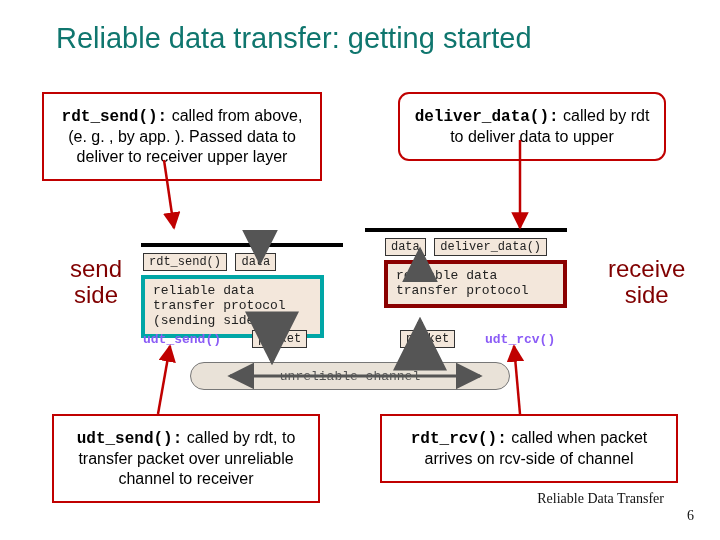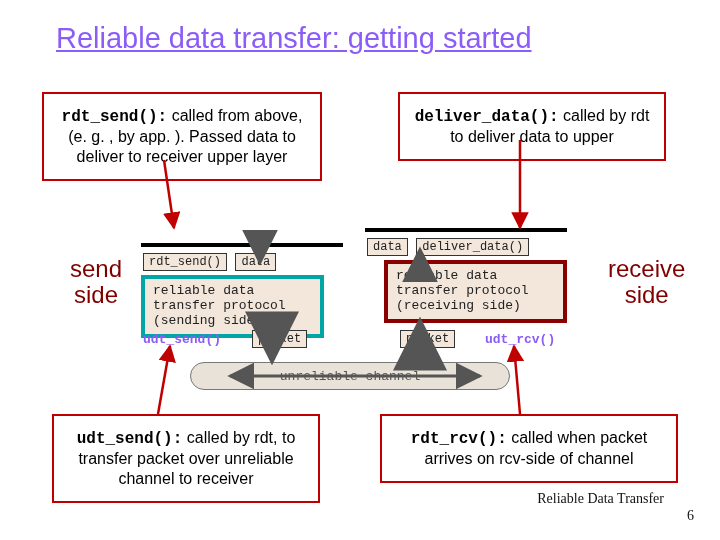--- a/index.html
+++ b/index.html
@@ -9,22 +9,21 @@
     background: #fff;
     font-family: "Comic Sans MS", "Comic Sans", cursive, sans-serif;
     position: relative;
     overflow: hidden;
   }
   .title {
     position: absolute;
     top: 22px;
     left: 56px;
     font-size: 29px;
-    color: #8b5cf6;
-    text-decoration: underline;
+    color: #0f766e;
   }
   .callout {
     position: absolute;
     border: 2px solid #c00000;
     background: #fff;
     font-size: 16px;
     line-height: 1.25;
     color: #000;
     padding: 12px 8px;
     text-align: center;
@@ -118,21 +117,21 @@
 </style>
 </head>
 <body>
 
 <div class="title">Reliable data transfer: getting started</div>
 
 <div class="callout" style="left:42px; top:92px; width:280px;">
   <span class="monocode">rdt_send():</span><span> called from above, (e. g. , by app. ). Passed data to deliver to receiver upper layer</span>
 </div>
 
-<div class="callout" style="left:398px; top:92px; width:268px;">
+<div class="callout" style="left:398px; top:92px; width:268px;border-radius:11px;">
   <span class="monocode">deliver_data():</span><span> called by rdt to deliver data to upper</span>
 </div>
 
 <div class="label" style="left:70px; top:256px;">
   <span style="white-space:pre-line;">send
 side</span>
 </div>
 <div class="label" style="left:588px; top:256px;margin-left:20px;">
   <span style="white-space:pre-line;">receive
 side</span>
@@ -146,28 +145,27 @@
   </div>
   <div class="proto-box">
     <div>reliable data</div>
     <div>transfer protocol</div>
     <div>(sending side)</div>
   </div>
 </div>
 
 <div class="img-top-receiving">
   <div class="topbar"></div>
-  <div style="text-align:left;">
+  <div style="text-align:center;">
     <span class="small-box">data</span>
     <span class="small-box">deliver_data()</span>
   </div>
   <div class="proto-box rx" style="margin-left:auto;">
     <div>reliable data</div>
     <div>transfer protocol</div>
-    <div>(receiving side)</div>
   </div>
 </div>
 
 <div class="courier-label" style="left:143px; top:332px;">udt_send()</div>
 <span class="small-box" style="position:absolute; left:250px; top:330px;">packet</span>
 
 <span class="small-box" style="position:absolute; left:398px; top:330px;">packet</span>
 <div class="courier-label" style="left:485px; top:332px;">udt_rcv()</div>
 
 <div class="unrel">

